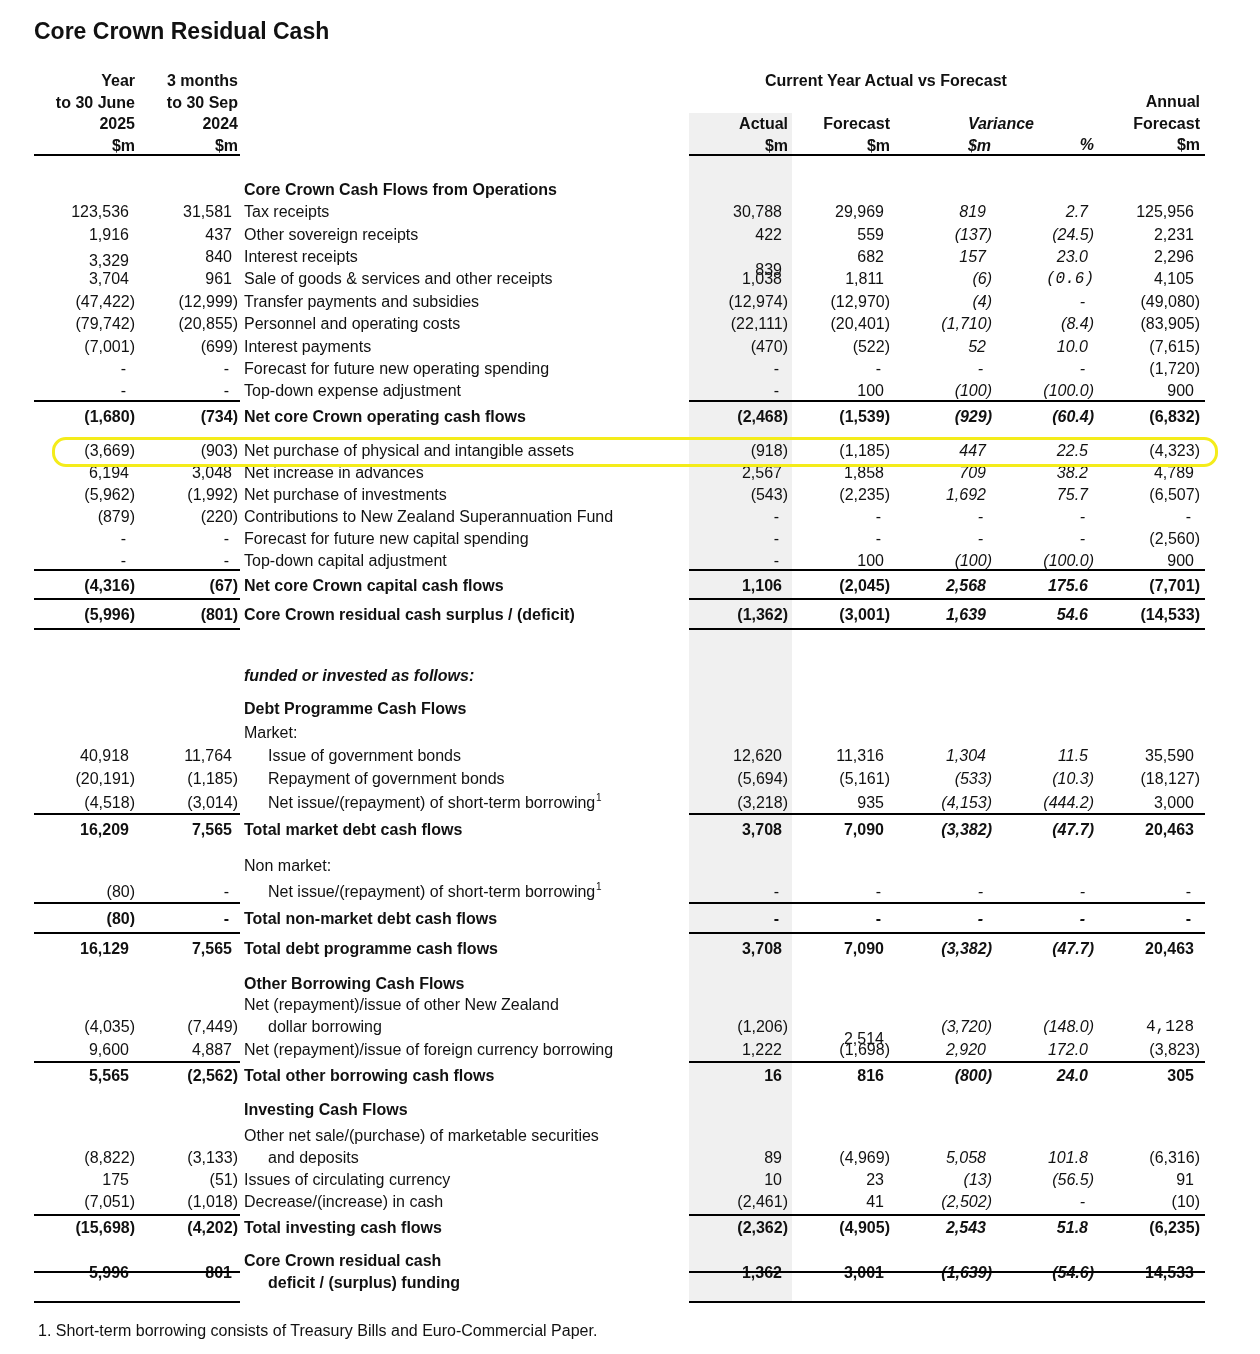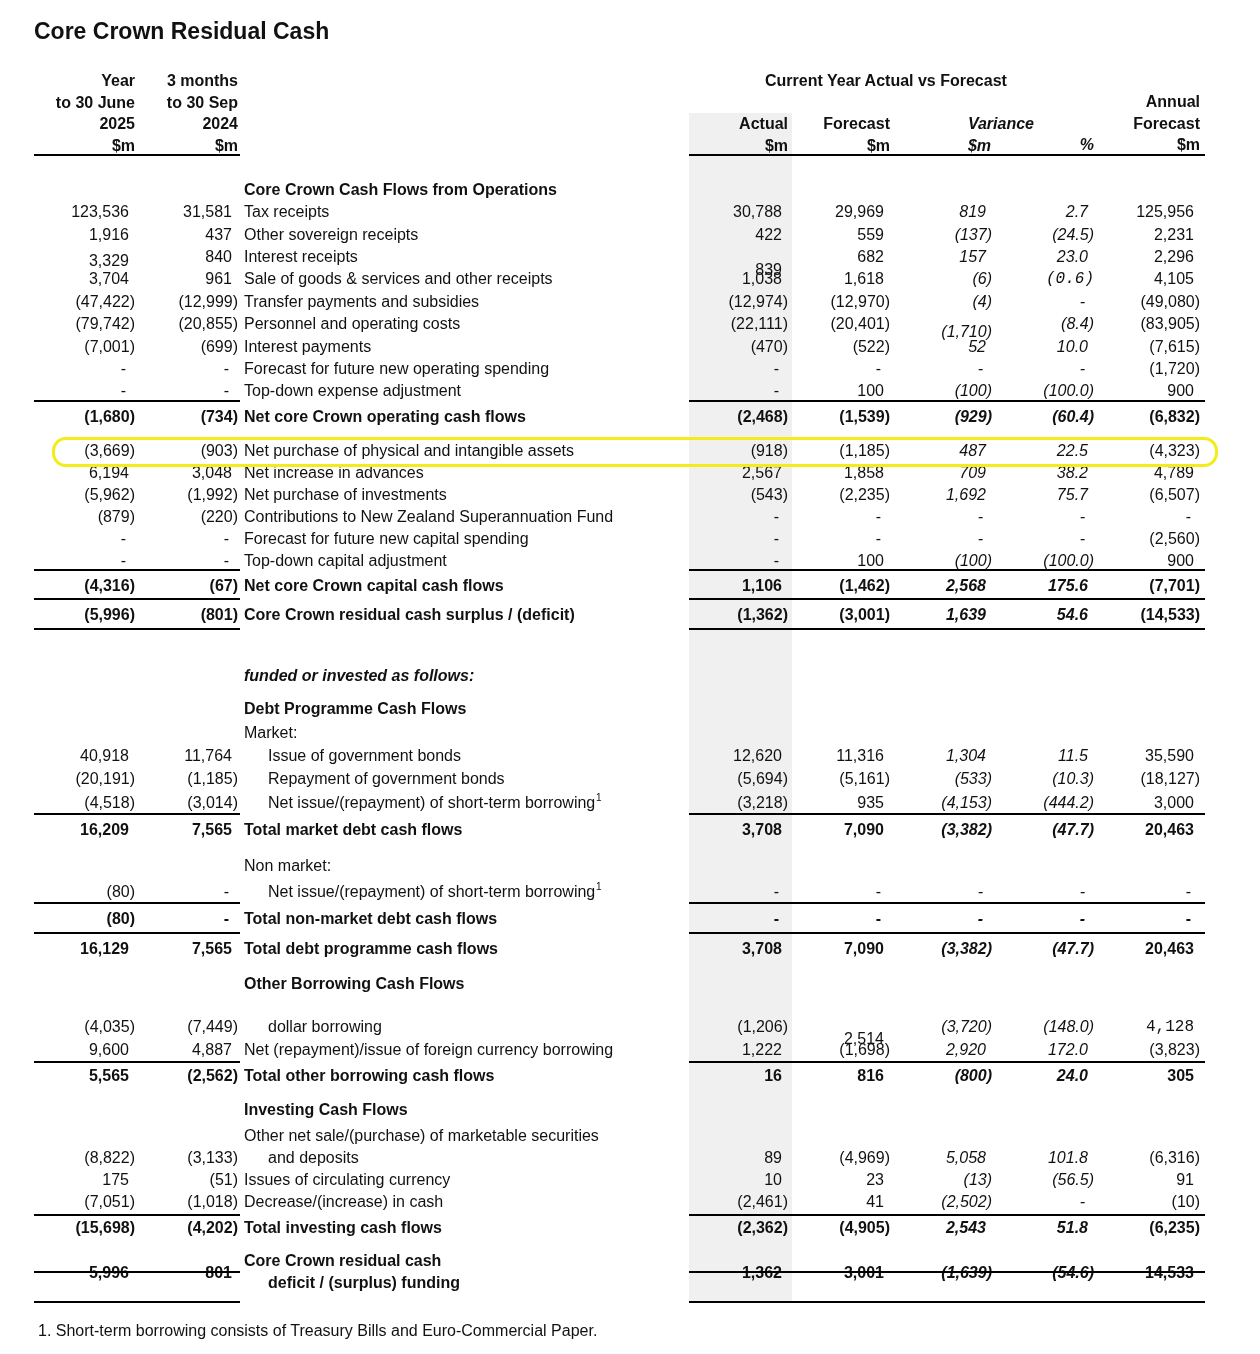--- a/index.html
+++ b/index.html
@@ -115,42 +115,42 @@
       <span class="c n cf" style="top: 0px; padding-right: 6px;">682</span>
       <span class="c n cv" style="top: 0px; padding-right: 6px;">157</span>
       <span class="c n cp" style="top: 0px; padding-right: 6px;">23.0</span>
       <span class="c n cn" style="top: 0px; padding-right: 6px;">2,296</span>
     </div>
     <div class="row" style="top: 268px;">
       <span class="c lbl">Sale of goods &amp; services and other receipts</span>
       <span class="c n c1" style="top: 0px; padding-right: 6px;">3,704</span>
       <span class="c n c2" style="top: 0px; padding-right: 6px;">961</span>
       <span class="c n ca" style="top: 0px; padding-right: 6px;">1,038</span>
-      <span class="c n cf" style="top: 0px; padding-right: 6px;">1,618</span>
+      <span class="c n cf" style="top: 0px; padding-right: 6px;">1,811</span>
       <span class="c n cv" style="top: 0px;">(6)</span>
       <span class="c n cp" style="top: 0px; font-family: Liberation Mono, monospace;">(0.6)</span>
       <span class="c n cn" style="top: 0px; padding-right: 6px;">4,105</span>
     </div>
     <div class="row" style="top: 291px;">
       <span class="c lbl">Transfer payments and subsidies</span>
       <span class="c n c1" style="top: 0px;">(47,422)</span>
       <span class="c n c2" style="top: 0px;">(12,999)</span>
       <span class="c n ca" style="top: 0px;">(12,974)</span>
       <span class="c n cf" style="top: 0px;">(12,970)</span>
       <span class="c n cv" style="top: 0px;">(4)</span>
       <span class="c n cp" style="top: 0px; padding-right: 9px;">-</span>
       <span class="c n cn" style="top: 0px;">(49,080)</span>
     </div>
     <div class="row" style="top: 313px;">
       <span class="c lbl">Personnel and operating costs</span>
       <span class="c n c1" style="top: 0px;">(79,742)</span>
       <span class="c n c2" style="top: 0px;">(20,855)</span>
       <span class="c n ca" style="top: 0px;">(22,111)</span>
       <span class="c n cf" style="top: 0px;">(20,401)</span>
-      <span class="c n cv" style="top: 8px; font-style: italic;">(1,710)</span>
+      <span class="c n cv" style="top: 0px; font-style: italic;">(1,710)</span>
       <span class="c n cp" style="top: 0px;">(8.4)</span>
       <span class="c n cn" style="top: 0px;">(83,905)</span>
     </div>
     <div class="row" style="top: 336px;">
       <span class="c lbl">Interest payments</span>
       <span class="c n c1" style="top: 0px;">(7,001)</span>
       <span class="c n c2" style="top: 0px;">(699)</span>
       <span class="c n ca" style="top: 0px;">(470)</span>
       <span class="c n cf" style="top: 0px;">(522)</span>
       <span class="c n cv" style="top: 0px; padding-right: 6px;">52</span>
@@ -186,21 +186,21 @@
       <span class="c n cv bold" style="top: 0px;">(929)</span>
       <span class="c n cp bold" style="top: 0px;">(60.4)</span>
       <span class="c n cn bold" style="top: 0px;">(6,832)</span>
     </div>
     <div class="row" style="top: 440px;">
       <span class="c lbl">Net purchase of physical and intangible assets</span>
       <span class="c n c1" style="top: 0px;">(3,669)</span>
       <span class="c n c2" style="top: 0px;">(903)</span>
       <span class="c n ca" style="top: 0px;">(918)</span>
       <span class="c n cf" style="top: 0px;">(1,185)</span>
-      <span class="c n cv" style="top: 0px; padding-right: 6px;">487</span>
+      <span class="c n cv" style="top: 0px; padding-right: 6px;">447</span>
       <span class="c n cp" style="top: 0px; padding-right: 6px;">22.5</span>
       <span class="c n cn" style="top: 0px;">(4,323)</span>
     </div>
     <div class="row" style="top: 462px;">
       <span class="c lbl">Net increase in advances</span>
       <span class="c n c1" style="top: 0px; padding-right: 6px;">6,194</span>
       <span class="c n c2" style="top: 0px; padding-right: 6px;">3,048</span>
       <span class="c n ca" style="top: 0px; padding-right: 6px;">2,567</span>
       <span class="c n cf" style="top: 0px; padding-right: 6px;">1,858</span>
       <span class="c n cv" style="top: 0px; padding-right: 6px;">709</span>
@@ -245,21 +245,21 @@
       <span class="c n cf" style="top: 0px; padding-right: 6px;">100</span>
       <span class="c n cv" style="top: 0px;">(100)</span>
       <span class="c n cp" style="top: 0px;">(100.0)</span>
       <span class="c n cn" style="top: 0px; padding-right: 6px;">900</span>
     </div>
     <div class="row" style="top: 575px;">
       <span class="c lbl bold">Net core Crown capital cash flows</span>
       <span class="c n c1 bold" style="top: 0px;">(4,316)</span>
       <span class="c n c2 bold" style="top: 0px;">(67)</span>
       <span class="c n ca bold" style="top: 0px; padding-right: 6px;">1,106</span>
-      <span class="c n cf bold" style="top: 0px;">(1,462)</span>
+      <span class="c n cf bold" style="top: 0px;">(2,045)</span>
       <span class="c n cv bold" style="top: 0px; padding-right: 6px;">2,568</span>
       <span class="c n cp bold" style="top: 0px; padding-right: 6px;">175.6</span>
       <span class="c n cn bold" style="top: 0px;">(7,701)</span>
     </div>
     <div class="row" style="top: 604px;">
       <span class="c lbl bold">Core Crown residual cash surplus / (deficit)</span>
       <span class="c n c1 bold" style="top: 0px;">(5,996)</span>
       <span class="c n c2 bold" style="top: 0px;">(801)</span>
       <span class="c n ca bold" style="top: 0px;">(1,362)</span>
       <span class="c n cf bold" style="top: 0px;">(3,001)</span>
@@ -348,20 +348,21 @@
       <span class="c n ca bold" style="top: 0px; padding-right: 6px;">3,708</span>
       <span class="c n cf bold" style="top: 0px; padding-right: 6px;">7,090</span>
       <span class="c n cv bold" style="top: 0px;">(3,382)</span>
       <span class="c n cp bold" style="top: 0px;">(47.7)</span>
       <span class="c n cn bold" style="top: 0px; padding-right: 6px;">20,463</span>
     </div>
     <div class="row" style="top: 973px;">
       <span class="c lbl bold">Other Borrowing Cash Flows</span>
     </div>
     <div class="row" style="top: 1016px;">
+      <span class="c lbl" style="top: -22px;">Net (repayment)/issue of other New Zealand</span>
       <span class="c lbl ind">dollar borrowing</span>
       <span class="c n c1" style="top: 0px;">(4,035)</span>
       <span class="c n c2" style="top: 0px;">(7,449)</span>
       <span class="c n ca" style="top: 0px;">(1,206)</span>
       <span class="c n cf" style="top: 12px; padding-right: 6px; margin-left: 21px;">2,514</span>
       <span class="c n cv" style="top: 0px;">(3,720)</span>
       <span class="c n cp" style="top: 0px;">(148.0)</span>
       <span class="c n cn" style="top: 0px; padding-right: 6px; font-family: Liberation Mono, monospace;">4,128</span>
     </div>
     <div class="row" style="top: 1039px;">

